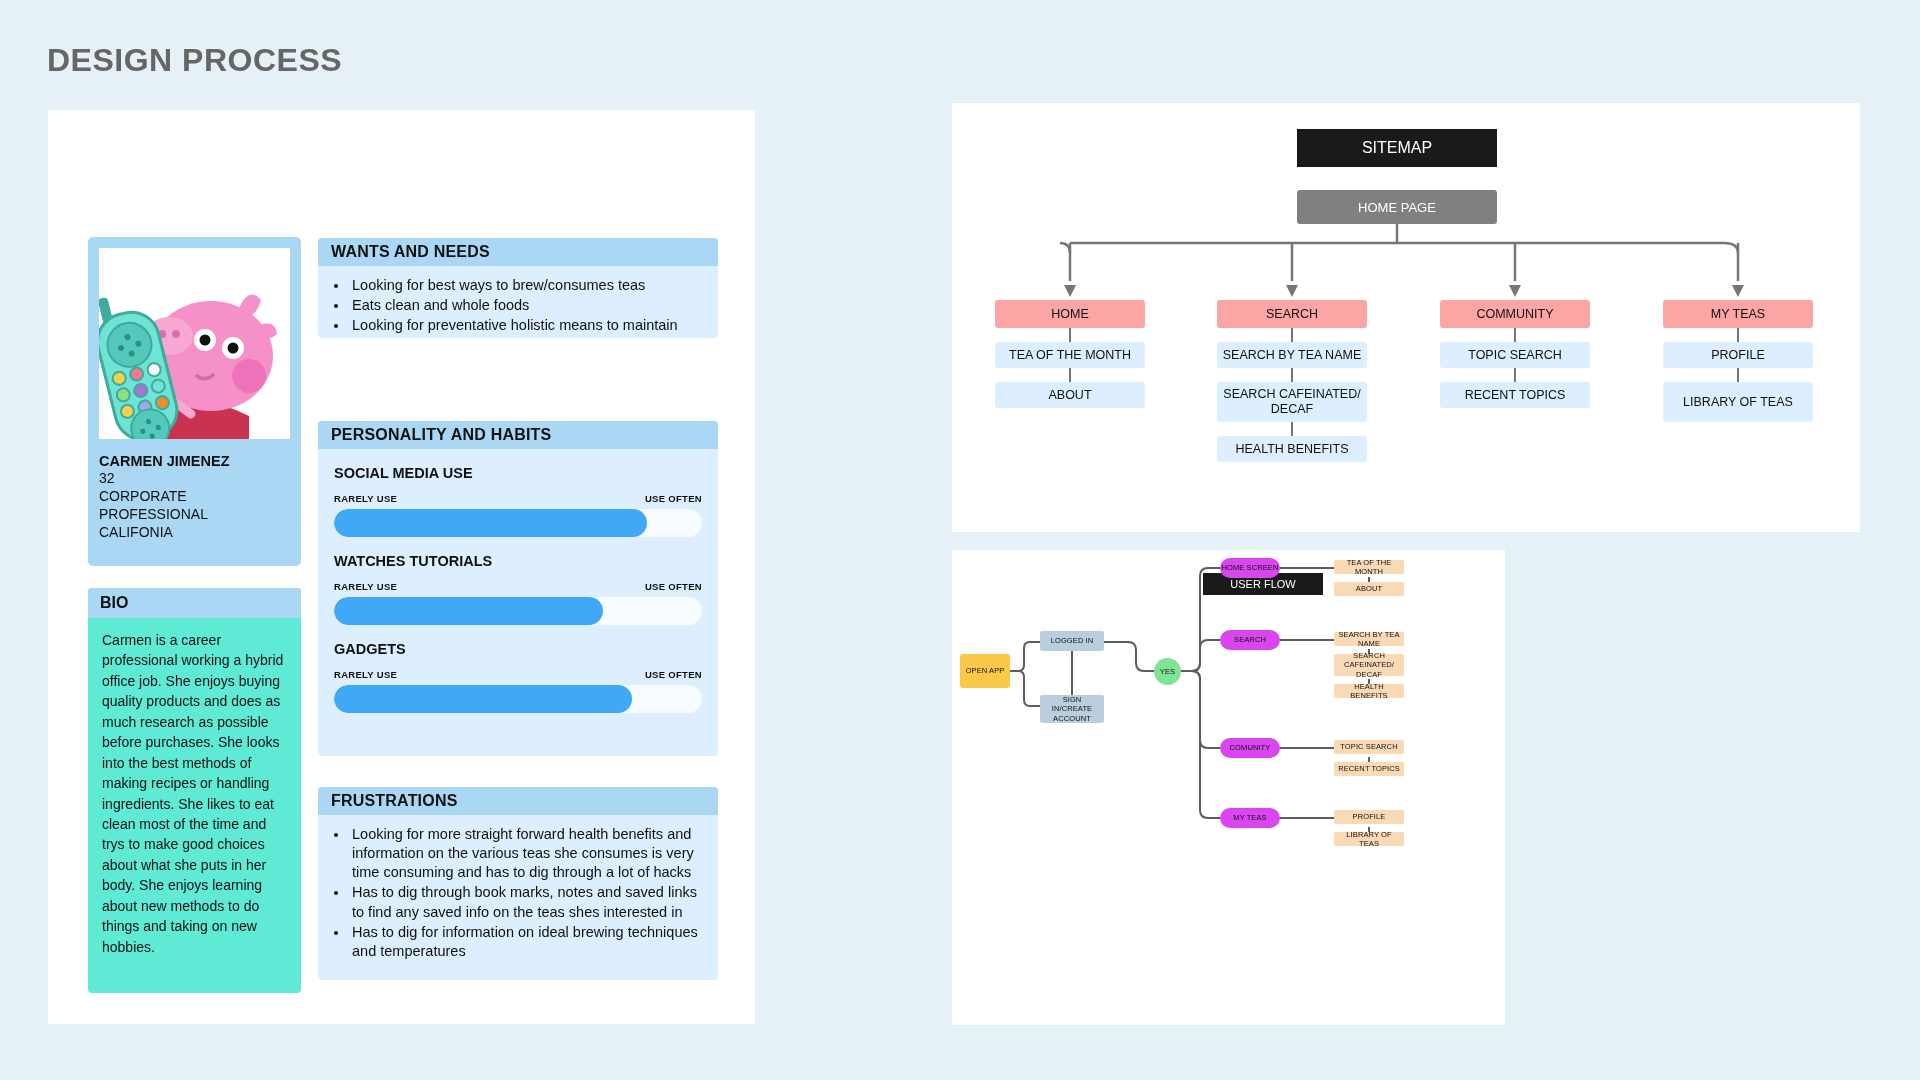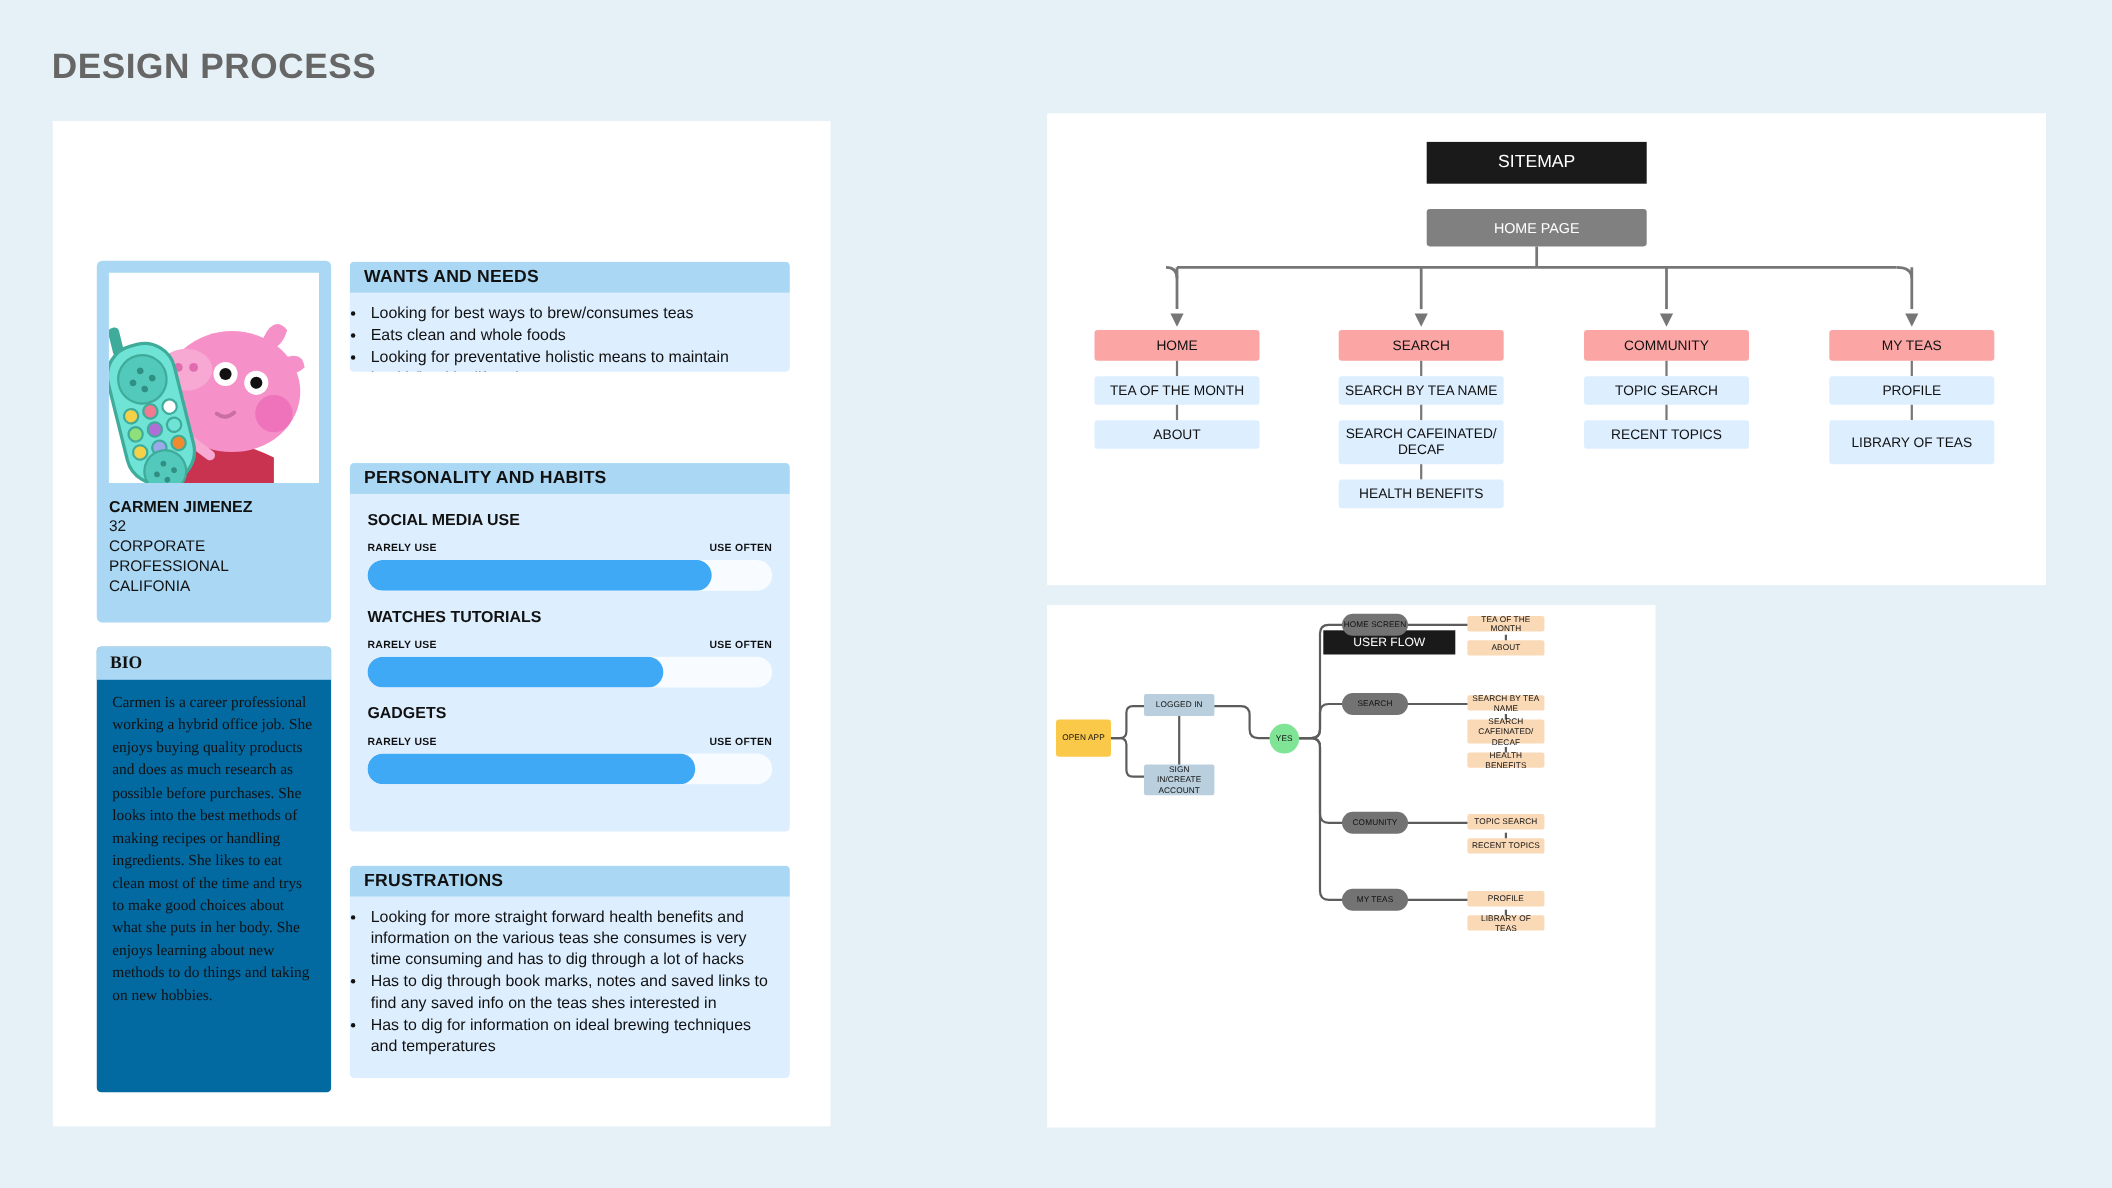--- a/index.html
+++ b/index.html
@@ -53,42 +53,42 @@
     overflow: hidden; position: relative;
   }
   #persona-photo svg { display:block; width:100%; height:100%; }
   #persona-name {
     margin-top: 14px; font-size: 14.5px; font-weight: bold; color: #111;
   }
   .persona-meta { font-size: 14px; color: #111; line-height: 1.29; }
 
   #bio-box {
     position: absolute; left: 88px; top: 588px; width: 213px; height: 405px;
-    background: #0369a1; border-radius: 4px; overflow: hidden; font-family: Liberation Serif, serif;
+    background: #5eead4; border-radius: 4px; overflow: hidden;
   }
   #bio-box .sec-head {
     background: #aad7f3; height: 30px; display: flex; align-items: center;
     padding-left: 12px; font-size: 16px; font-weight: bold; color: #111;
   }
   #bio-text {
     padding: 12px 14px 10px 14px; font-size: 14px; line-height: 1.46; color: #111;
   }
 
   
   .info-box {
     position: absolute; background: #ddeeff; border-radius: 4px; overflow: hidden;
   }
   .info-box > .sec-head {
     background: #aad7f3; height: 28px; display: flex; align-items: center;
     padding-left: 13px; font-size: 16px; font-weight: bold; color: #111;
     letter-spacing: .2px;
   }
   .bullets { padding: 10px 16px 12px 16px; }
   .bullets li {
-    font-size: 14.5px; line-height: 1.32; color: #111; 
+    font-size: 14.5px; line-height: 1.32; color: #111; margin-left: 15px;
     padding-left: 3px; margin-bottom: 1px;
   }
 
   #wants-box       { left: 318px; top: 238px; width: 400px; height: 100px; }
   #personality-box { left: 318px; top: 421px; width: 400px; height: 335px; }
   #frustrations-box{ left: 318px; top: 787px; width: 400px; height: 193px; }
 
   
   .slider-group { padding: 0 16px; }
   .slider-label {
@@ -132,21 +132,21 @@
   
   #uf-canvas { position: absolute; left: 952px; top: 550px; width: 553px; height: 475px; }
   .uf-node {
     position: absolute; display: flex; align-items: center; justify-content: center;
     text-align: center; font-size: 7.5px; color: #111; line-height: 1.25;
     letter-spacing: .1px;
   }
   .uf-open   { background: #fbc94a; border-radius: 3px; }
   .uf-gray   { background: #b9cfdd; border-radius: 2px; }
   .uf-yes    { background: #7fe495; border-radius: 50%; }
-  .uf-orange { background: #737373; border-radius: 10px; }
+  .uf-orange { background: #d946ef; border-radius: 10px; }
   .uf-peach  { background: #fad9b7; border-radius: 2px; }
 </style>
 </head>
 <body>
 
 <div class="page">
 
   <div class="page-title">DESIGN PROCESS</div>
 
   <div class="panel" id="persona-panel"></div>

